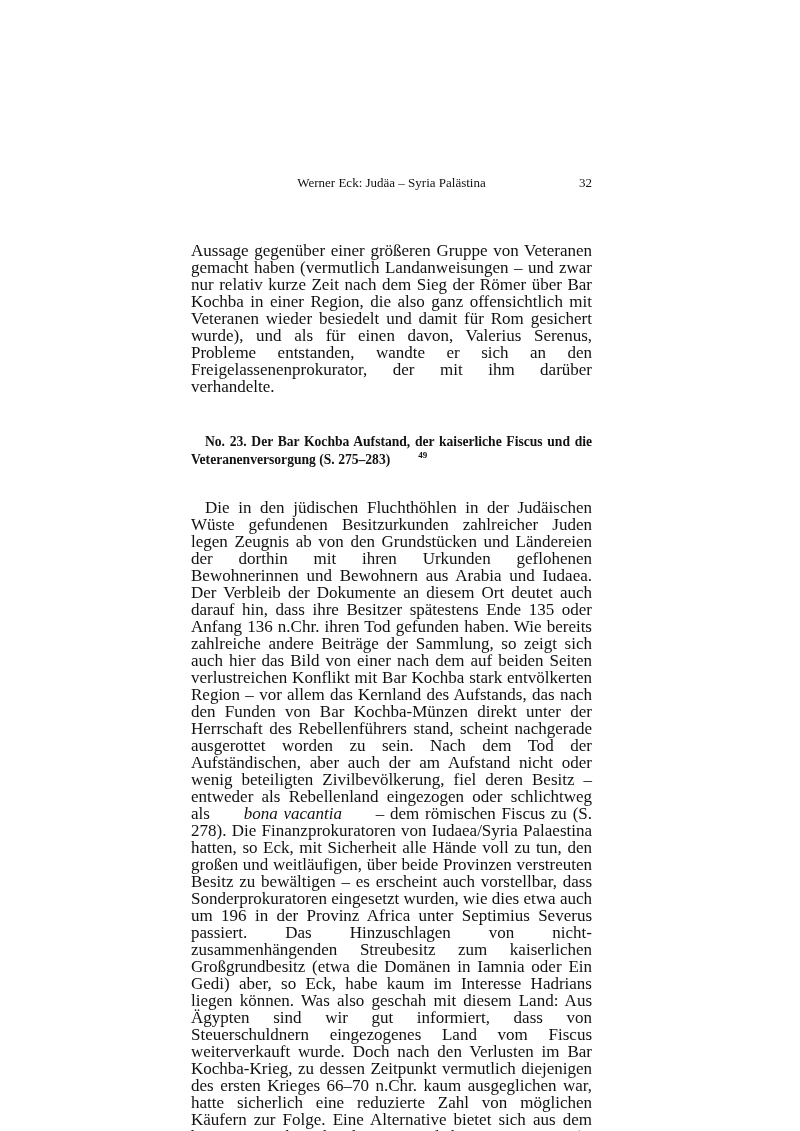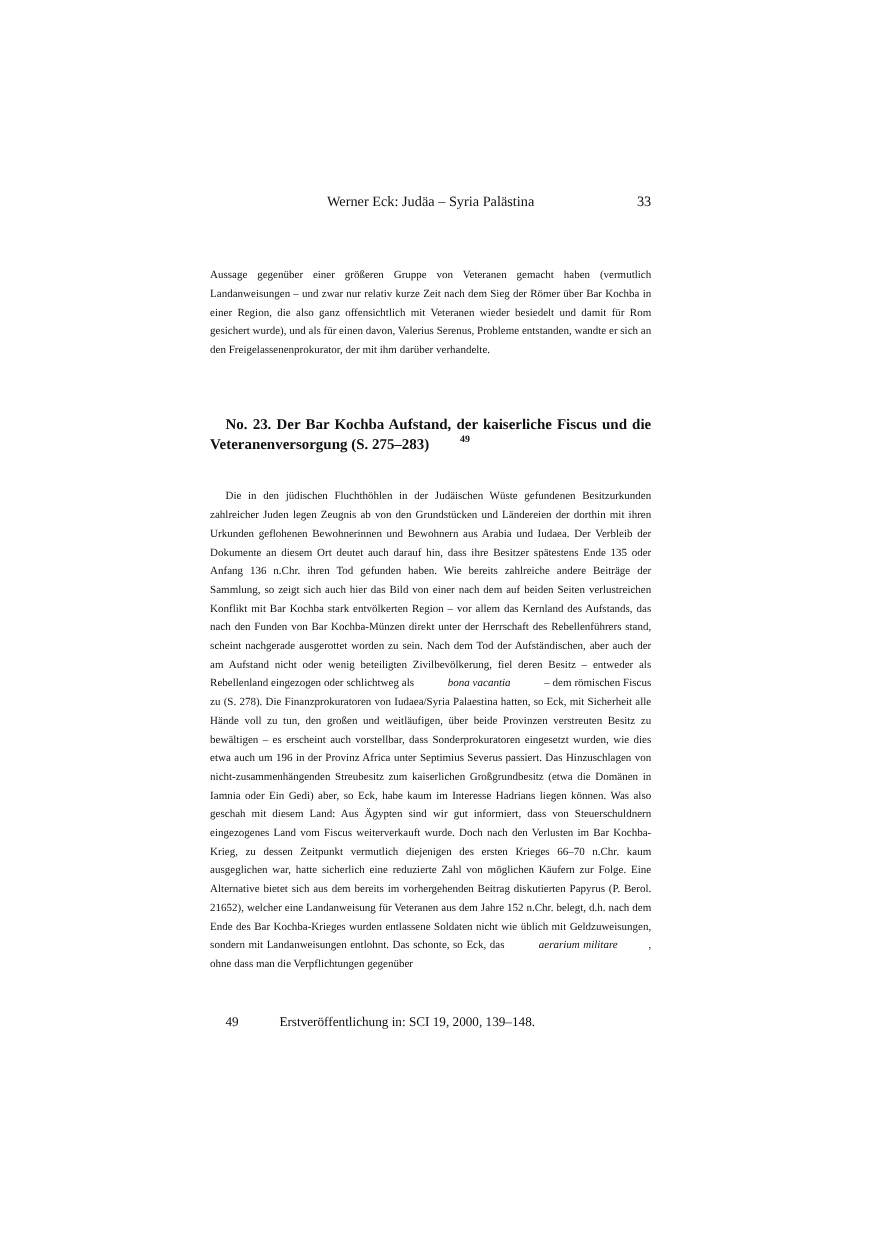--- a/index.html
+++ b/index.html
@@ -25,32 +25,32 @@
     line-height: 17px;
     text-align: center;
     margin-bottom: 23px;
   }
   .running-header .page-number {
     position: absolute;
     right: 0;
     top: 0;
   }
   .body-para {
-    font-size: 10px;
+    font-size: 17px;
     line-height: 17px;
     text-align: justify;
     hyphens: auto;
     -webkit-hyphens: auto;
   }
   .section-heading {
     font-size: 13.6px;
     line-height: 18px;
     font-weight: bold;
     text-align: justify;
-    margin-top: 22px;
+    margin-top: 10px;
     margin-bottom: 2px;
   }
   .section-heading sup {
     font-size: 9px;
     line-height: 0;
     vertical-align: super;
   }
   .body-para em { }
   .footnote {
     margin-top: 8px;
@@ -60,21 +60,21 @@
   .footnote .fn-num { margin-right: 9px; }
 </style>
 </head>
 <body>
 
 <div class="page">
   <div class="content">
 
     <div class="running-header">
       <span class="header-title">Werner Eck: Judäa – Syria Palästina</span>
-      <span class="page-number">33</span>
+      <span class="page-number">32</span>
     </div>
 
     <p class="body-para">Aussage gegenüber einer größeren Gruppe von Veteranen gemacht haben (vermutlich Landanweisungen – und zwar nur relativ kurze Zeit nach dem Sieg der Römer über Bar Kochba in einer Region, die also ganz offensichtlich mit Veteranen wieder besiedelt und damit für Rom gesichert wurde), und als für einen davon, Valerius Serenus, Probleme entstanden, wandte er sich an den Freigelassenenprokurator, der mit ihm darüber verhandelte.</p>
 
     <h2 class="section-heading"><span>No. 23. Der Bar Kochba Aufstand, der kaiserliche Fiscus und die Veteranenversorgung (S. 275–283)</span><sup>49</sup></h2>
 
     <p class="body-para"><span>Die in den jüdischen Fluchthöhlen in der Judäischen Wüste gefundenen Besitzurkunden zahlreicher Juden legen Zeugnis ab von den Grundstücken und Ländereien der dorthin mit ihren Urkunden geflohenen Bewohnerinnen und Bewohnern aus Arabia und Iudaea. Der Verbleib der Dokumente an diesem Ort deutet auch darauf hin, dass ihre Besitzer spätestens Ende 135 oder Anfang 136 n.Chr. ihren Tod gefunden haben. Wie bereits zahlreiche andere Beiträge der Sammlung, so zeigt sich auch hier das Bild von einer nach dem auf beiden Seiten verlustreichen Konflikt mit Bar Kochba stark entvölkerten Region – vor allem das Kernland des Aufstands, das nach den Funden von Bar Kochba-Münzen direkt unter der Herrschaft des Rebellenführers stand, scheint nachgerade ausgerottet worden zu sein. Nach dem Tod der Aufständischen, aber auch der am Aufstand nicht oder wenig beteiligten Zivilbevölkerung, fiel deren Besitz – entweder als Rebellenland eingezogen oder schlichtweg als </span><em>bona vacantia</em><span> – dem römischen Fiscus zu (S. 278). Die Finanzprokuratoren von Iudaea/Syria Palaestina hatten, so Eck, mit Sicherheit alle Hände voll zu tun, den großen und weitläufigen, über beide Provinzen verstreuten Besitz zu bewältigen – es erscheint auch vorstellbar, dass Sonderprokuratoren eingesetzt wurden, wie dies etwa auch um 196 in der Provinz Africa unter Septimius Severus passiert. Das Hinzuschlagen von nicht-zusammenhängenden Streubesitz zum kaiserlichen Großgrundbesitz (etwa die Domänen in Iamnia oder Ein Gedi) aber, so Eck, habe kaum im Interesse Hadrians liegen können. Was also geschah mit diesem Land: Aus Ägypten sind wir gut informiert, dass von Steuerschuldnern eingezogenes Land vom Fiscus weiterverkauft wurde. Doch nach den Verlusten im Bar Kochba-Krieg, zu dessen Zeitpunkt vermutlich diejenigen des ersten Krieges 66–70 n.Chr. kaum ausgeglichen war, hatte sicherlich eine reduzierte Zahl von möglichen Käufern zur Folge. Eine Alternative bietet sich aus dem bereits im vorhergehenden Beitrag diskutierten Papyrus (P. Berol. 21652), welcher eine Landanweisung für Veteranen aus dem Jahre 152 n.Chr. belegt, d.h. nach dem Ende des Bar Kochba-Krieges wurden entlassene Soldaten nicht wie üblich mit Geldzuweisungen, sondern mit Landanweisungen entlohnt. Das schonte, so Eck, das </span><em>aerarium militare</em><span>, ohne dass man die Verpflichtungen gegenüber</span></p>
 
     <div class="footnote">
       <span class="fn-num">49</span><span class="fn-text">Erstveröffentlichung in: SCI 19, 2000, 139–148.</span>

